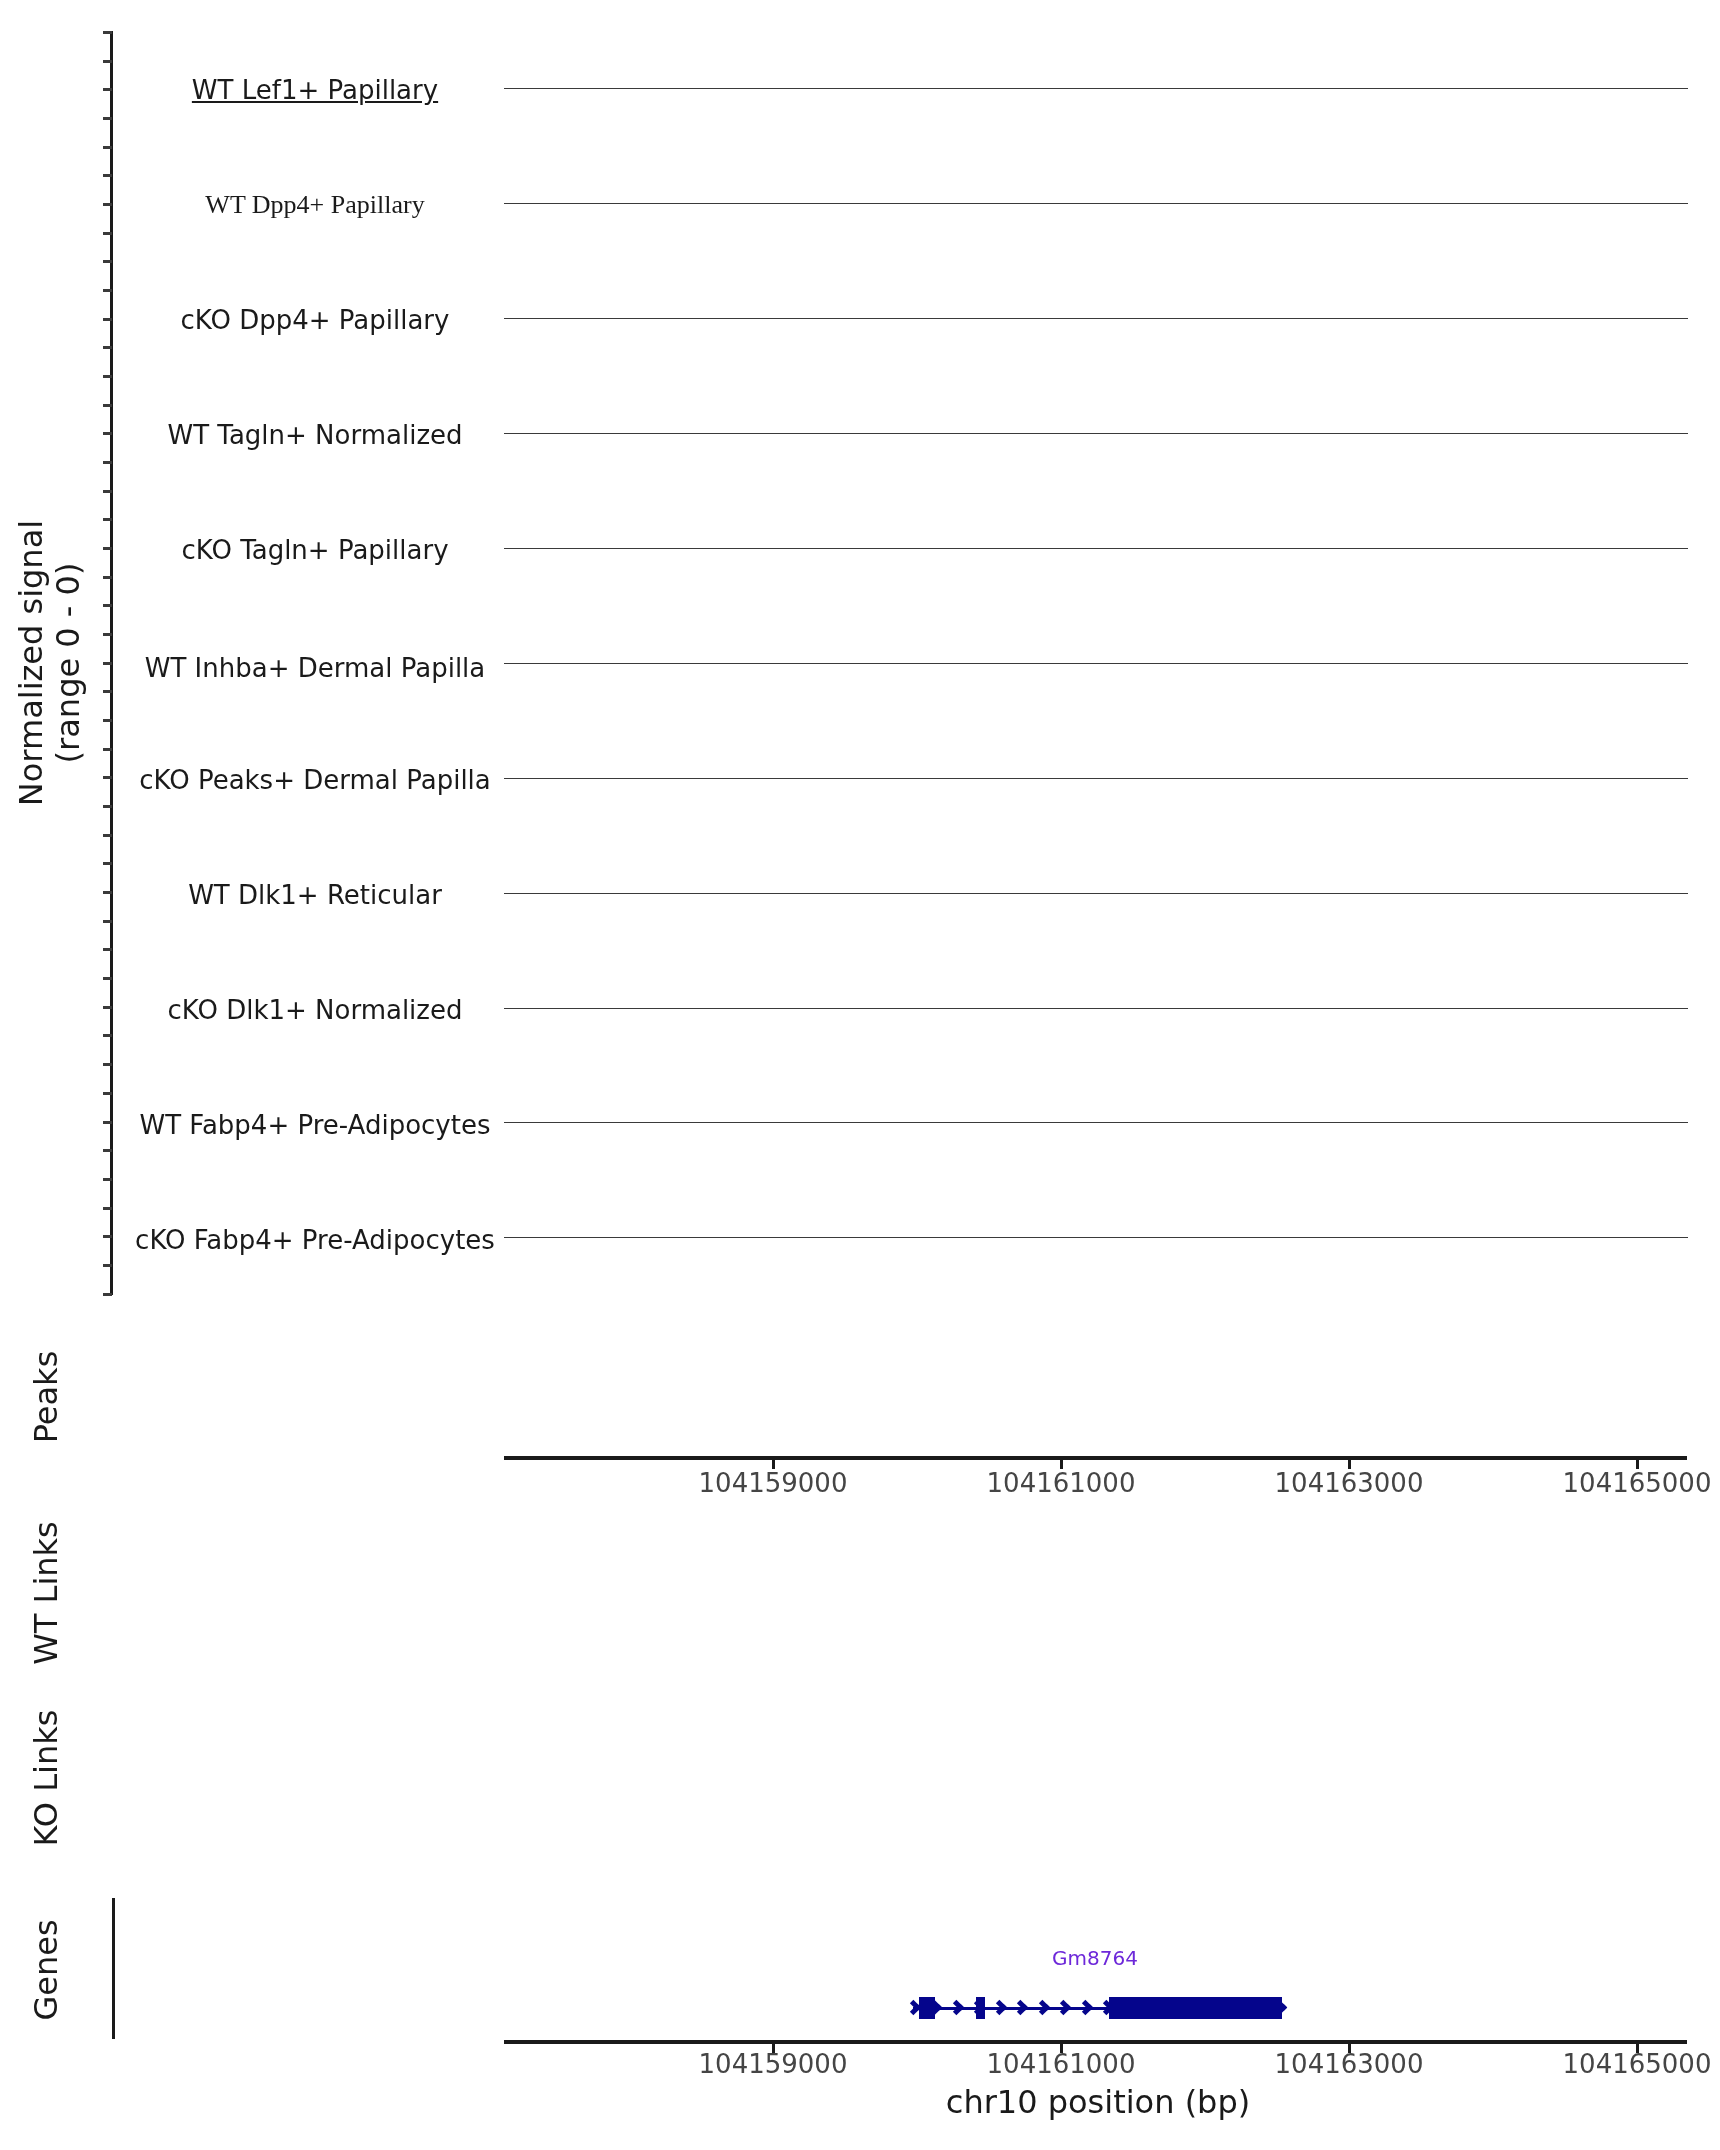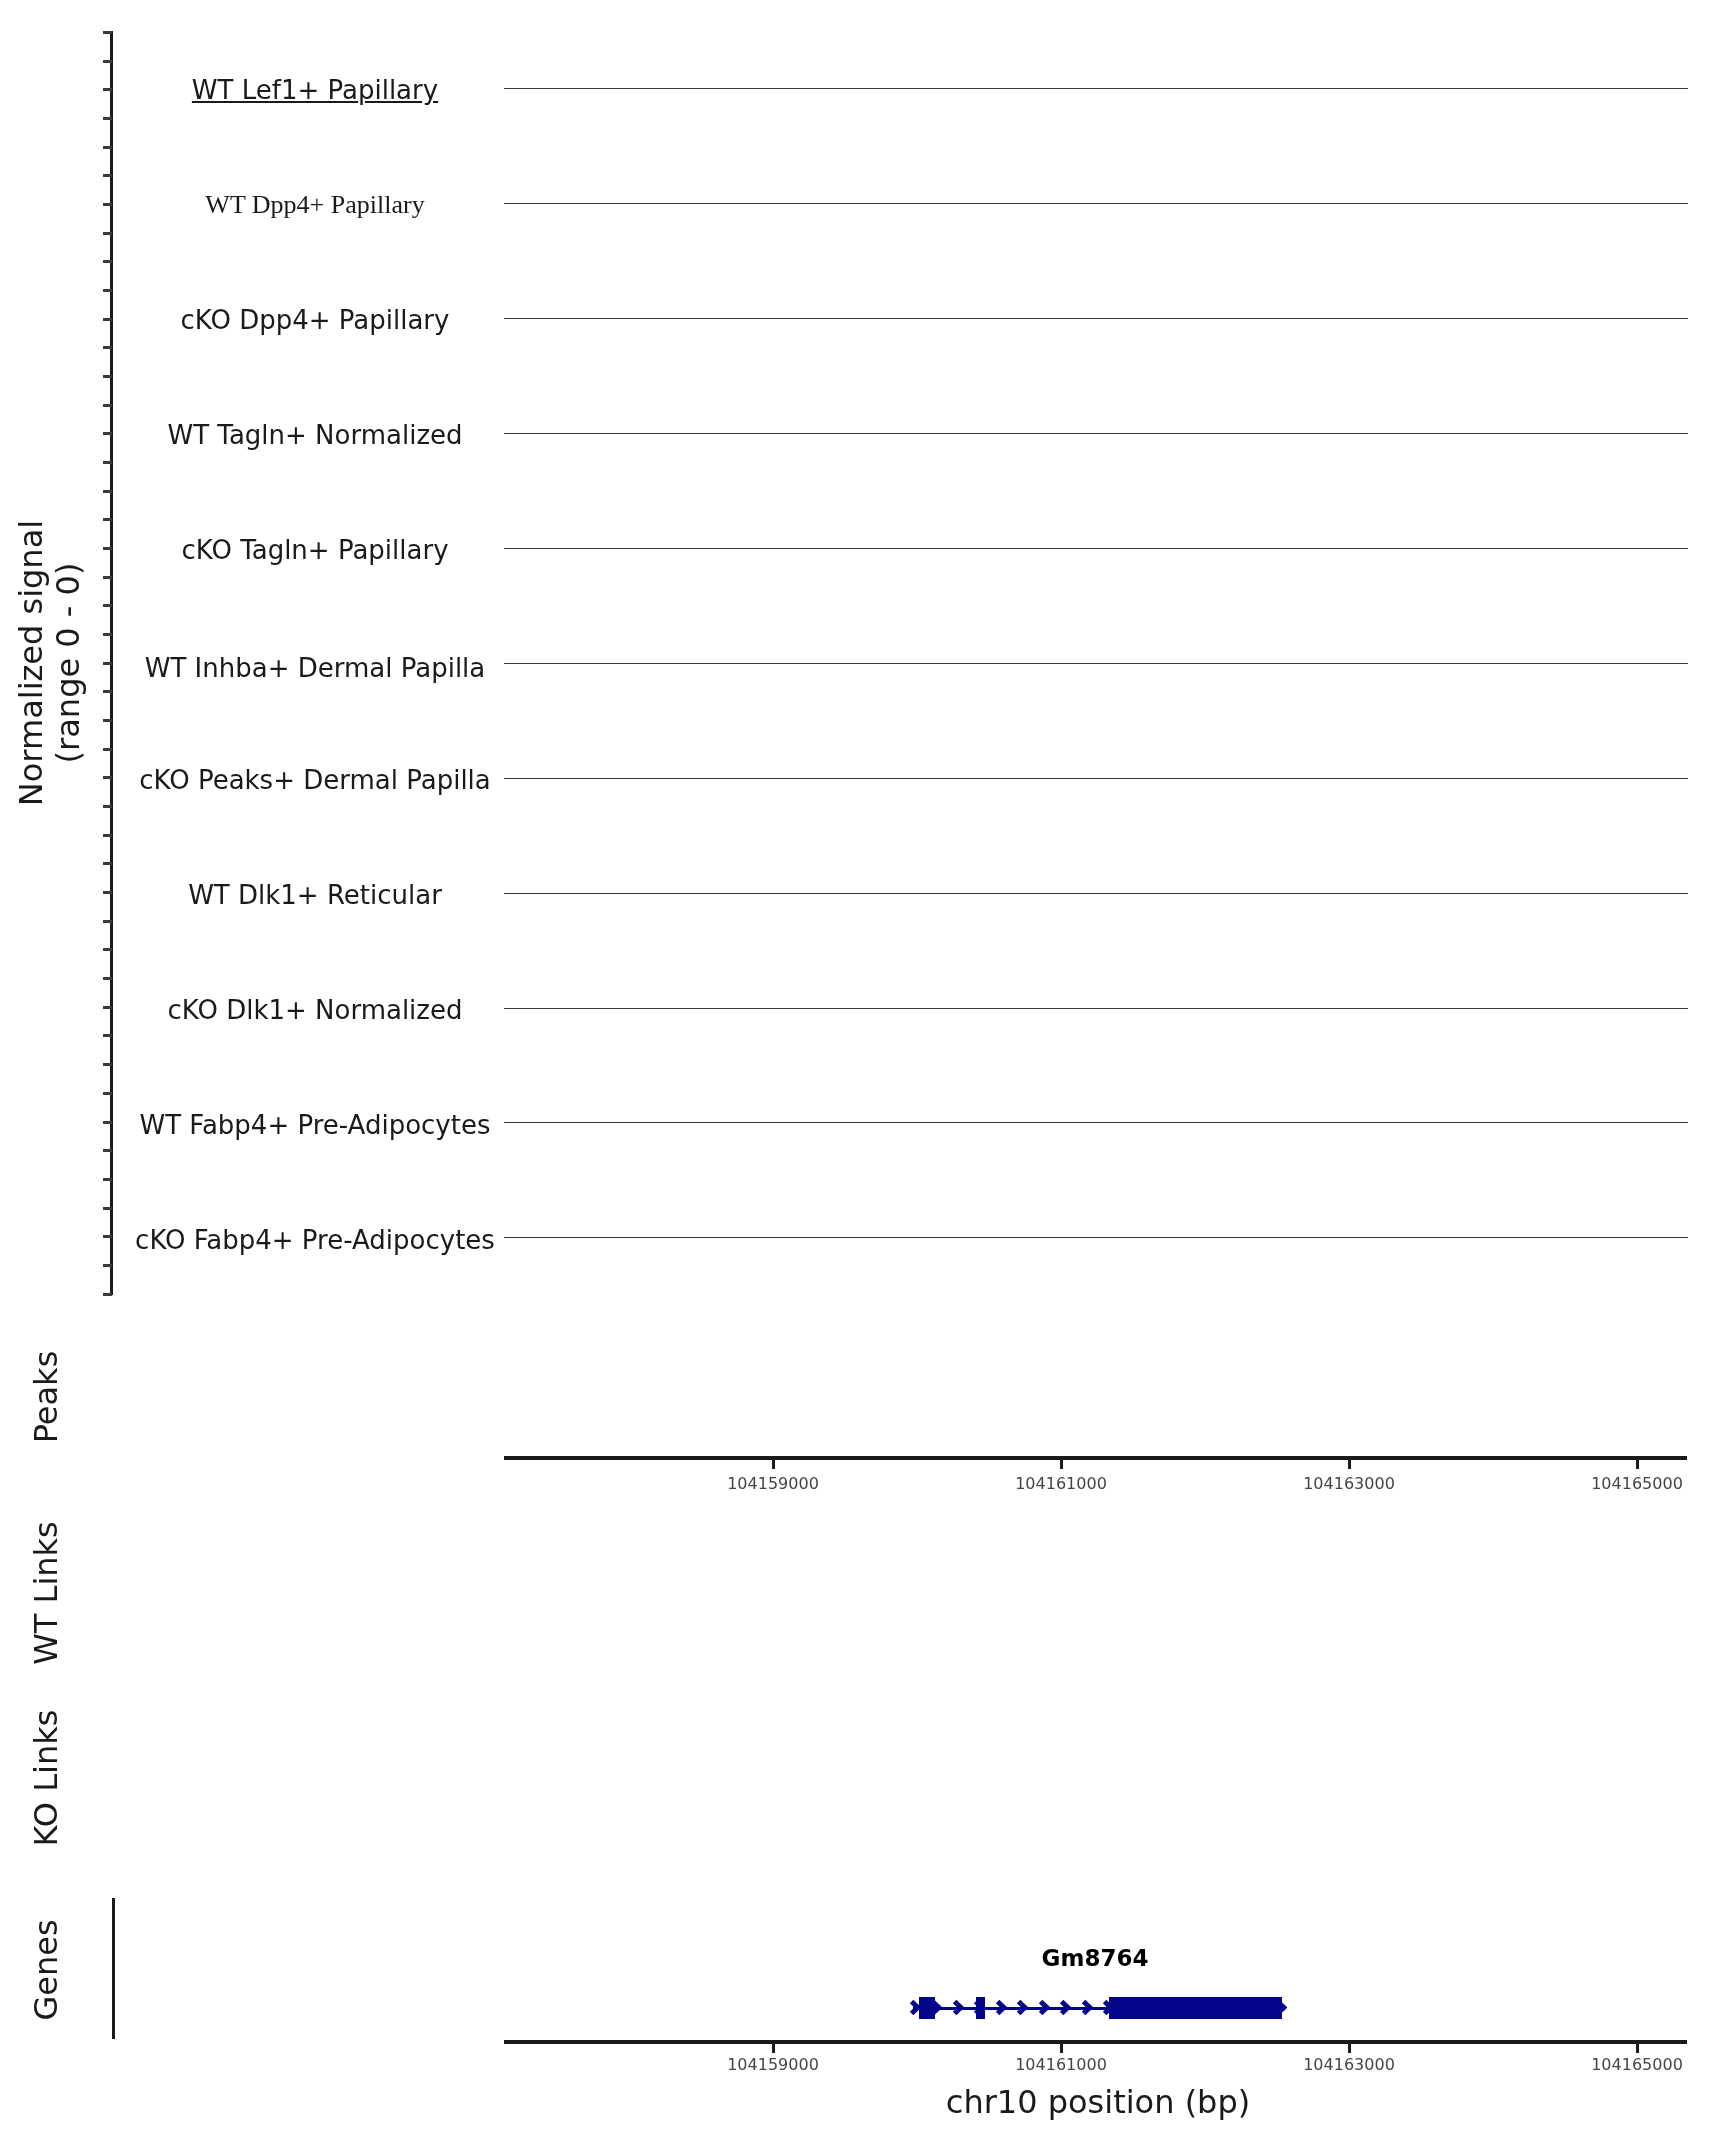--- a/index.html
+++ b/index.html
@@ -15,29 +15,29 @@
   .ytick{position:absolute;background:#3a3a3a;}
   .track-label{
     position:absolute;transform:translate(-50%,-50%);white-space:nowrap;
     font-size:26px;color:#1a1a1a;
   }
   .track-line{position:absolute;background:#3a3a3a;height:1.4px;}
   .gaxis-line{position:absolute;background:#1a1a1a;height:3.6px;}
   .gtick{position:absolute;background:#1a1a1a;width:2.9px;height:9.3px;}
   .gtick-label{
     position:absolute;transform:translate(-50%,-50%);white-space:nowrap;
-    font-size:16px;color:#454545;
+    font-size:26px;color:#454545;
   }
   .axis-title{
     position:absolute;transform:translate(-50%,-50%);white-space:nowrap;
     font-size:32px;color:#1a1a1a;
   }
   .gene-label{
     position:absolute;transform:translate(-50%,-50%);white-space:nowrap;
-    font-size:23px;color:#000000;font-weight:bold;
+    font-size:20px;color:#6d28d9;
   }
   .gene-line{position:absolute;height:2.9px;}
   .gene-exon{position:absolute;}
   .chev{
     position:absolute;width:10.8px;height:10.8px;
     border-top:5px solid transparent;border-right:5px solid transparent;
     transform:rotate(45deg);box-sizing:border-box;
   }
   .bracket{position:absolute;background:#1a1a1a;width:2.9px;}
 </style>

